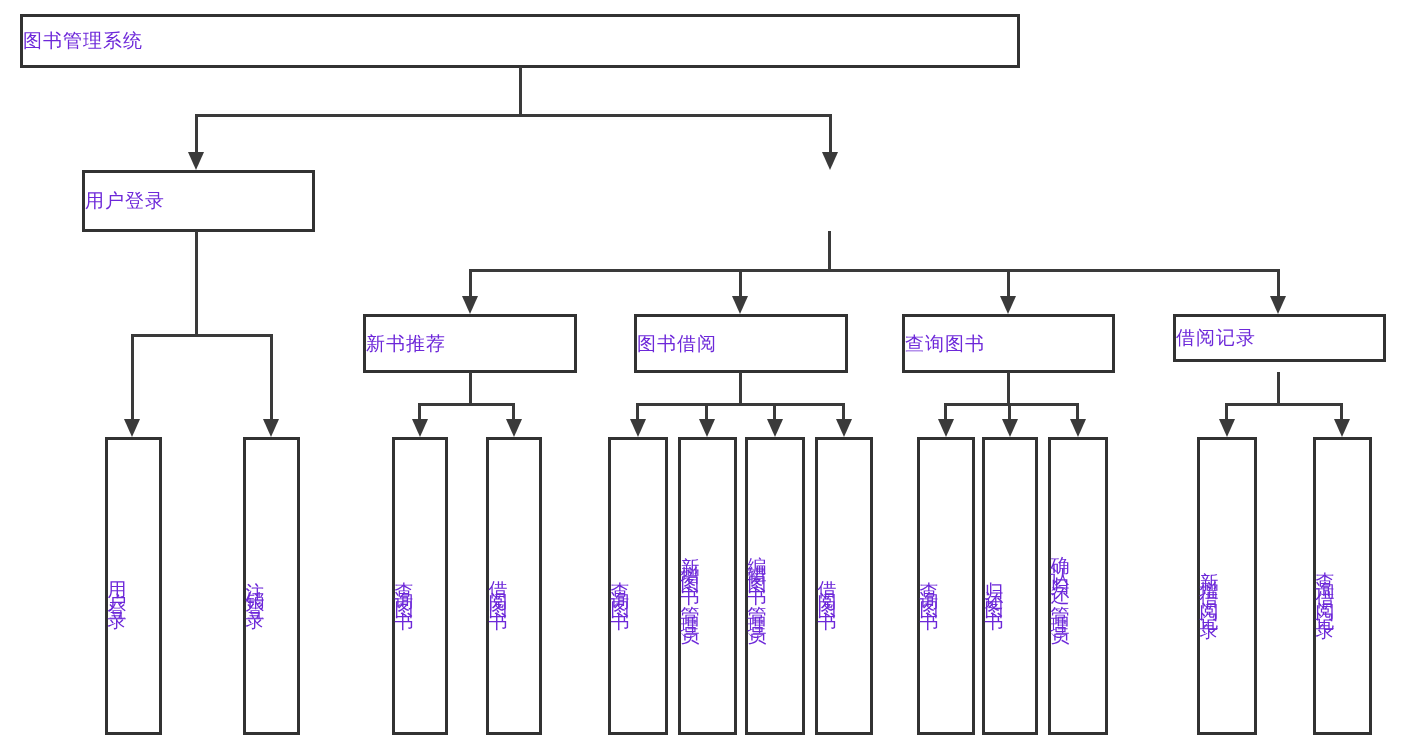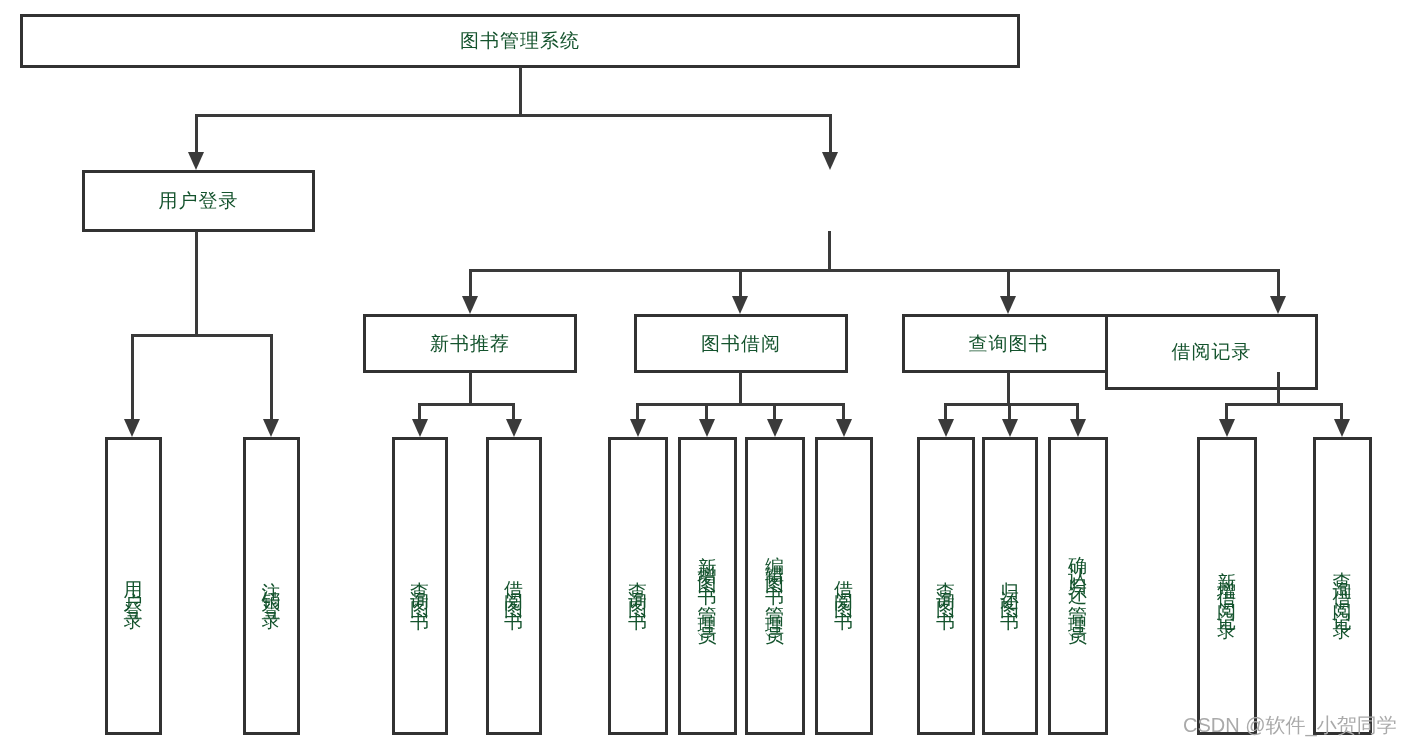--- a/index.html
+++ b/index.html
@@ -16,23 +16,22 @@
     color: #333333;
     overflow: hidden;
   }
   .box {
     position: absolute;
     box-sizing: border-box;
     border: 3px solid #323232;
     background: #ffffff;
     display: flex;
     align-items: center;
-    justify-content: center;
     font-size: 19px;
-    color: #14532d;
+    color: #6d28d9;
     letter-spacing: 1px;
   }
   .hbox { text-align: center; }
   .leaf {
     top: 437px;
     height: 298px;
   }
   .vtext {
     writing-mode: vertical-rl;
     text-orientation: mixed;
@@ -108,21 +107,21 @@
 
   <div class="box hbox" style="left:363px; top:314px; width:214px; height:59px;">
     <span>新书推荐</span>
   </div>
   <div class="box hbox" style="left:634px; top:314px; width:214px; height:59px;">
     <span>图书借阅</span>
   </div>
   <div class="box hbox" style="left:902px; top:314px; width:213px; height:59px;">
     <span>查询图书</span>
   </div>
-  <div class="box hbox" style="left:1105px; top:314px; width:213px; height:76px;">
+  <div class="box hbox" style="left:1173px; top:314px; width:213px; height:48px;">
     <span>借阅记录</span>
   </div>
 
   <div class="v-line" style="left:469px; top:372px; height:34px;"></div>
   <div class="h-line" style="left:418px; top:403px; width:97px;"></div>
   <div class="v-line" style="left:418px; top:403px; height:17px;"></div>
   <div class="arrow" style="left:412px; top:419px;"></div>
   <div class="v-line" style="left:512px; top:403px; height:17px;"></div>
   <div class="arrow" style="left:506px; top:419px;"></div>
 
@@ -190,15 +189,14 @@
     <span class="vtext">确认归还（管理员）</span>
   </div>
 
   <div class="box leaf" style="left:1197px; width:60px;">
     <span class="vtext">新增借阅记录</span>
   </div>
   <div class="box leaf" style="left:1313px; width:59px;">
     <span class="vtext">查询借阅记录</span>
   </div>
 
-  <div class="watermark">CSDN @软件_小贺同学</div>
 
 </div>
 
 </body></html>

